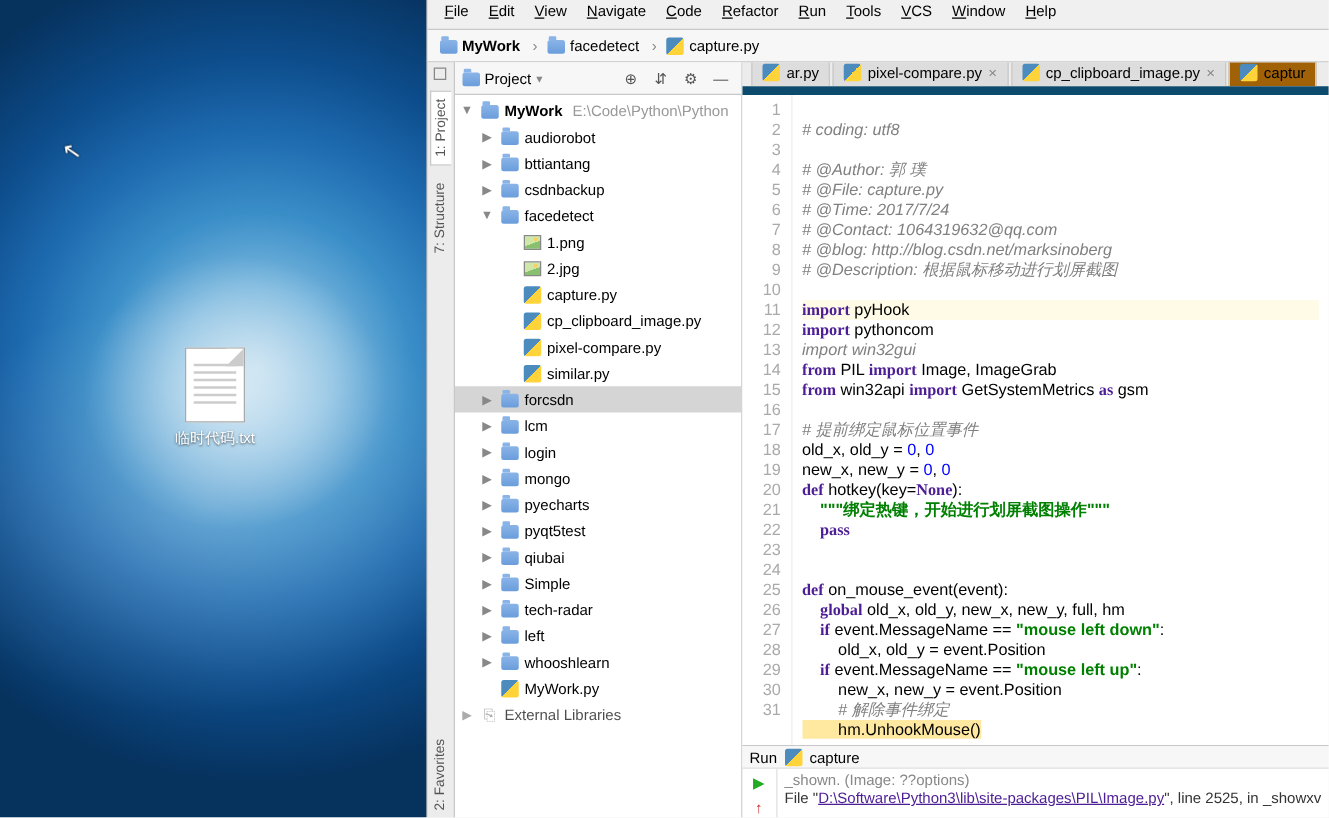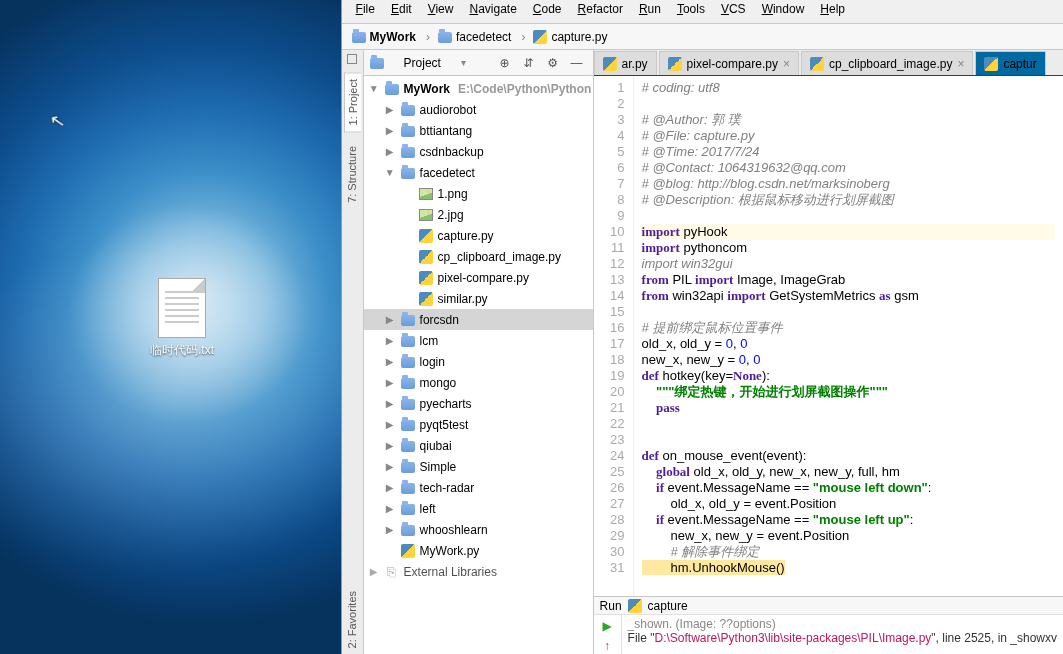--- a/index.html
+++ b/index.html
@@ -8,21 +8,21 @@
   width: 360px; height: 654px; position: relative;
   background: radial-gradient(circle at 60% 45%, #a8d0e8 0%, #7bb8de 15%, #3a8ec8 30%, #1e6bb0 45%, #0d4d8c 60%, #06325e 80%);
 }
 .desktop::before {
   content: ""; position: absolute; inset: 0;
   background:
     radial-gradient(ellipse 220px 200px at 55% 48%, rgba(255,255,255,0.55) 0%, rgba(255,255,255,0) 55%),
     radial-gradient(ellipse 400px 280px at 48% 62%, rgba(255,255,255,0.22) 0%, rgba(255,255,255,0) 60%);
 }
 .cursor { position: absolute; left: 50px; top: 110px; font-size: 18px; color: #fff; filter: drop-shadow(0 0 1px #000); transform: rotate(-10deg); }
-.desktop-file { position: absolute; left: 142px; top: 278px; width: 80px; text-align: center; color: #fff; font-size: 12px; text-shadow: 0 1px 2px rgba(0,0,0,0.7); }
+.desktop-file { position: absolute; left: 132px; top: 278px; width: 80px; text-align: center; color: #fff; font-size: 12px; text-shadow: 0 1px 2px rgba(0,0,0,0.7); }
 .desktop-file .file-icon {
   width: 48px; height: 60px; margin: 0 auto 4px; background: #fff; border: 1px solid #aaa; position: relative;
 }
 .desktop-file .file-icon::before { content:""; position:absolute; right:0; top:0; width:14px; height:14px; background:linear-gradient(135deg,#fff 48%,#ccc 50%,#ccc 100%); }
 .desktop-file .file-icon::after { content:""; position:absolute; left:6px; top:12px; right:6px; height:2px; background:#ccc; box-shadow:0 6px 0 #ccc,0 12px 0 #ccc,0 18px 0 #ccc,0 24px 0 #ccc,0 30px 0 #ccc; }
 
 .ide { flex: 1; display: flex; flex-direction: column; background: #f2f2f2; font-size: 12px; color: #000; border-left: 1px solid #999; }
 .menubar { height: 24px; background: #f0f0f0; display: flex; padding: 0 6px; border-bottom: 1px solid #c8c8c8; }
 .menubar span { padding: 2px 8px; cursor: default; }
 .menubar span u { text-decoration: underline; }
@@ -35,58 +35,58 @@
 .py-ico { width:14px; height:14px; border-radius:2px; background: linear-gradient(135deg,#4b8bbe 50%,#ffd43b 50%); }
 
 .body-area { flex: 1; display: flex; min-height: 0; }
 .gutter-tabs { width: 22px; background: #ececec; border-right: 1px solid #c8c8c8; display: flex; flex-direction: column; align-items: center; padding-top: 4px; gap: 8px; }
 .gutter-tabs .vtab { writing-mode: vertical-rl; transform: rotate(180deg); font-size: 11px; color: #555; padding: 6px 2px; cursor: default; }
 .gutter-tabs .vtab.active { background: #fff; border: 1px solid #c8c8c8; border-left: none; }
 .gutter-tabs .sq { width:10px; height:10px; border:1px solid #888; }
 
 .project-panel { width: 230px; background: #fff; border-right: 1px solid #c8c8c8; display: flex; flex-direction: column; }
 .panel-header { height: 26px; border-bottom: 1px solid #c8c8c8; display: flex; align-items: center; padding: 0 6px; gap: 4px; background: #f7f7f7; }
-.panel-header .title { display:flex; align-items:center; gap:20px; flex:1;text-align:center; }
+.panel-header .title { display:flex; align-items:center; gap:4px; flex:1;text-align:center; }
 .panel-header .tool { width:20px; height:20px; display:flex; align-items:center; justify-content:center; color:#555; cursor:default; }
 .tree { flex: 1; overflow: auto; padding: 2px 0; }
 .tree-row { display: flex; align-items: center; height: 21px; padding-left: 4px; gap: 4px; white-space: nowrap; cursor: default; }
 .tree-row.selected { background: #d5d5d5; }
 .tree-row .arrow { width: 12px; color: #888; font-size: 10px; text-align: center; }
 .tree-row .tico { width: 16px; height: 16px; display:flex; align-items:center; justify-content:center; }
 .tree-row .label { font-size: 12px; }
-.tree-row .path { color: #999; margin-left: 4px; font-weight: bold; }
+.tree-row .path { color: #999; margin-left: 4px; }
 .indent-1 { padding-left: 20px; }
 .indent-2 { padding-left: 38px; }
 .img-ico { width:14px; height:12px; border:1px solid #888; background:linear-gradient(160deg,#cfe8a8 55%,#88c070 56%); position:relative; }
 .img-ico::after{content:"";position:absolute;right:2px;top:1px;width:3px;height:3px;border-radius:50%;background:#f7d060;}
 
 .editor-area { flex: 1; display: flex; flex-direction: column; min-width: 0; }
-.tabs { height: 26px; background: #ececec; border-bottom: 1px solid #0c4a6e; display: flex; align-items: flex-end; overflow: hidden; }
+.tabs { height: 26px; background: #ececec; border-bottom: 7px solid #0c4a6e; display: flex; align-items: flex-end; overflow: hidden; justify-content: center; }
 .tab { height: 24px; background: #ddd; border: 1px solid #c8c8c8; border-bottom: none; display: flex; align-items: center; padding: 0 8px; gap: 5px; font-size: 12px; margin-right: 2px; cursor: default; }
-.tab.active { background: #0369a1; }
+.tab.active { background: #a16207; }
 .tab .close { color: #888; font-size: 12px; }
 .code-wrap { flex: 1; display: flex; background: #fff; overflow: hidden; font-family: "Consolas","Courier New",monospace; font-size: 13px; line-height: 16px; }
 .lnums { width: 40px; text-align: right; color: #aaa; padding: 4px 8px 4px 0; user-select: none; background:#fff; border-right:1px solid #eee; }
 .lnums div { height: 16px; }
-.code { flex: 1; padding: 4px 8px; white-space: pre; overflow: hidden; }
+.code { flex: 1; padding: 20px 8px; white-space: pre; overflow: hidden; }
 .code .c { color: #808080; font-style: italic; }
 .code .k { color: #4c1d95; font-weight: bold; font-family: Liberation Serif, serif; }
 .code .s { color: #008000; font-weight: bold; }
 .code .n { color: #0000ff; }
 .code div { height: 16px; }
 .caret-line { background: #fffbe6; }
 
 .run-panel { height: 58px; border-top: 1px solid #c8c8c8; background: #fff; display: flex; flex-direction: column; }
 .run-header { height: 22px; background: #f7f7f7; border-bottom: 1px solid #e0e0e0; display: flex; align-items: center; padding: 0 6px; gap: 6px; font-size: 12px; }
 .run-body { flex:1; display:flex; }
 .run-tools { width: 28px; border-right: 1px solid #e0e0e0; display:flex; flex-direction:column; align-items:center; gap:4px; padding-top:3px; }
 .run-tools .rt { width:18px; height:16px; display:flex; align-items:center; justify-content:center; font-size:12px; color:#555; }
 .run-out { flex:1; font-family:"Consolas",monospace; font-size:12px; padding: 2px 6px; color:#333; overflow:hidden; white-space:nowrap; }
 .run-out .gray { color:#888; }
-.run-out .link { color:#be185d; }
+.run-out .link { color:#4c1d95; text-decoration:underline; }
 </style>
 </head>
 <body>
 
 <div class="desktop">
   <div class="cursor">↖</div>
   <div class="desktop-file">
     <div class="file-icon"></div>
     <div>临时代码.txt</div>
   </div>

